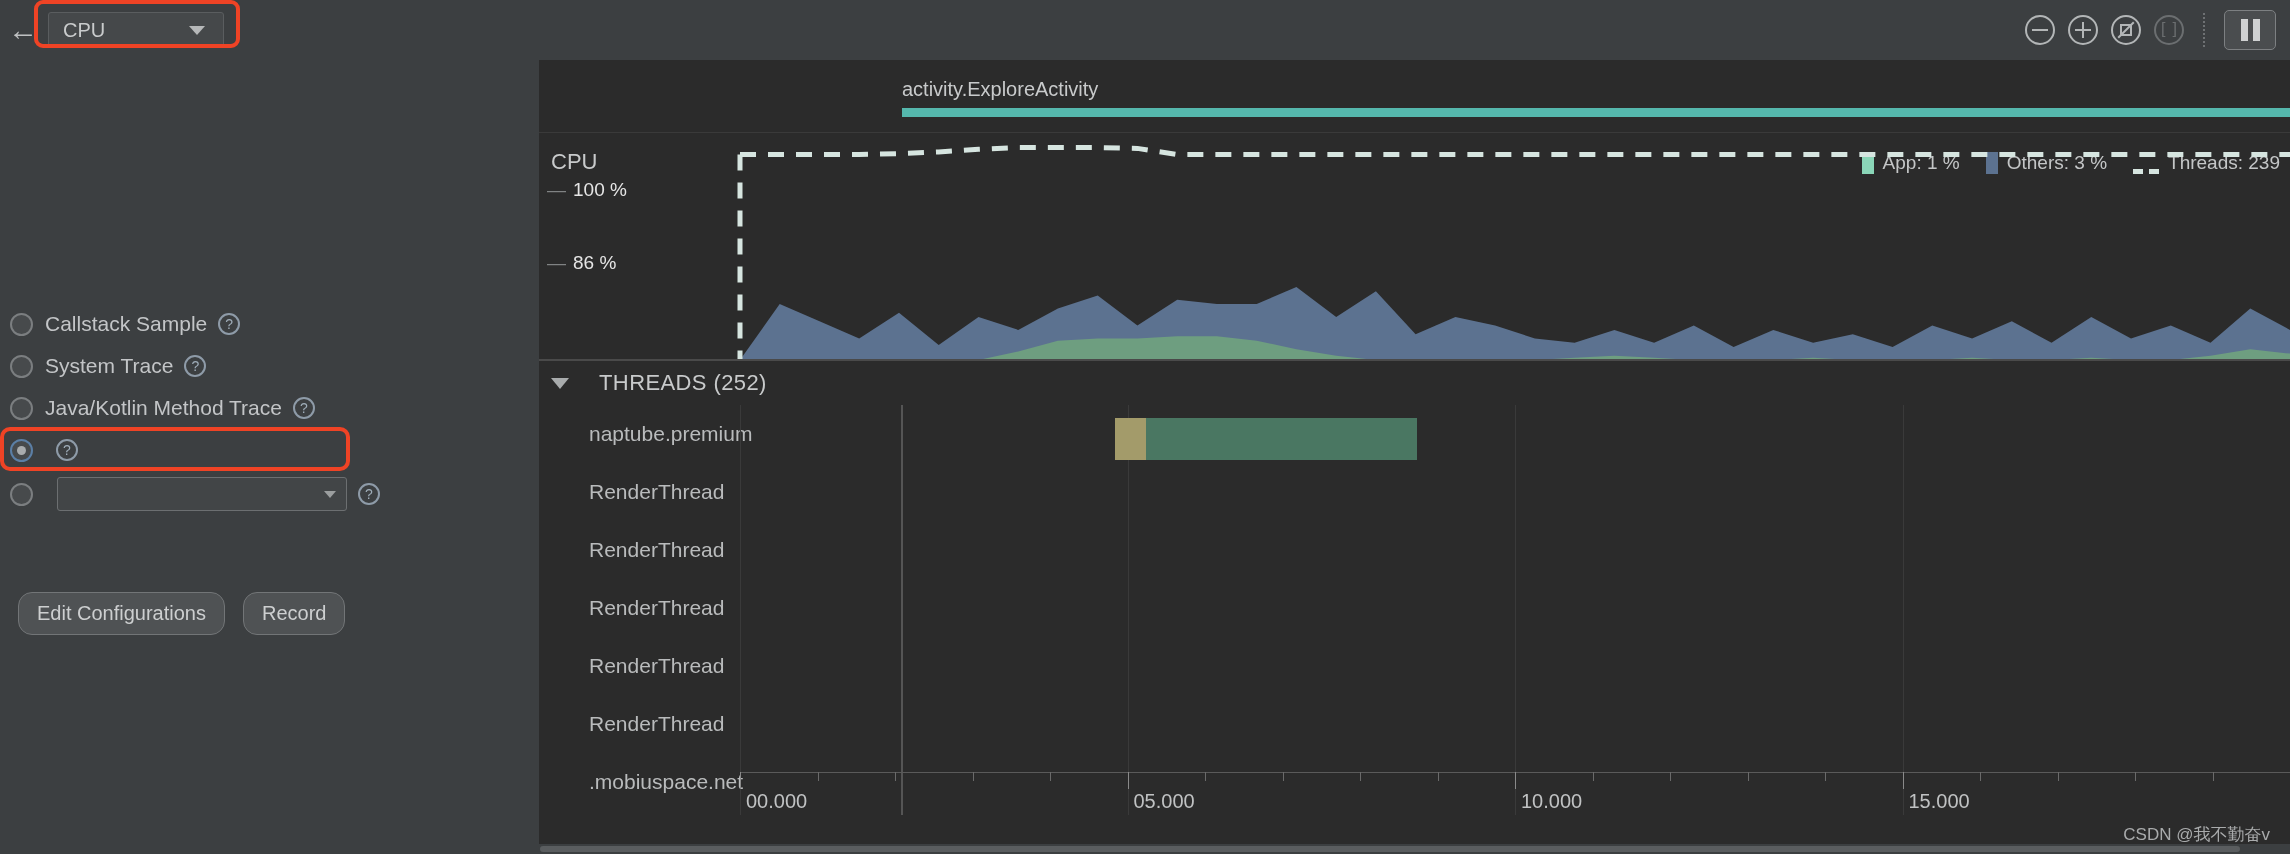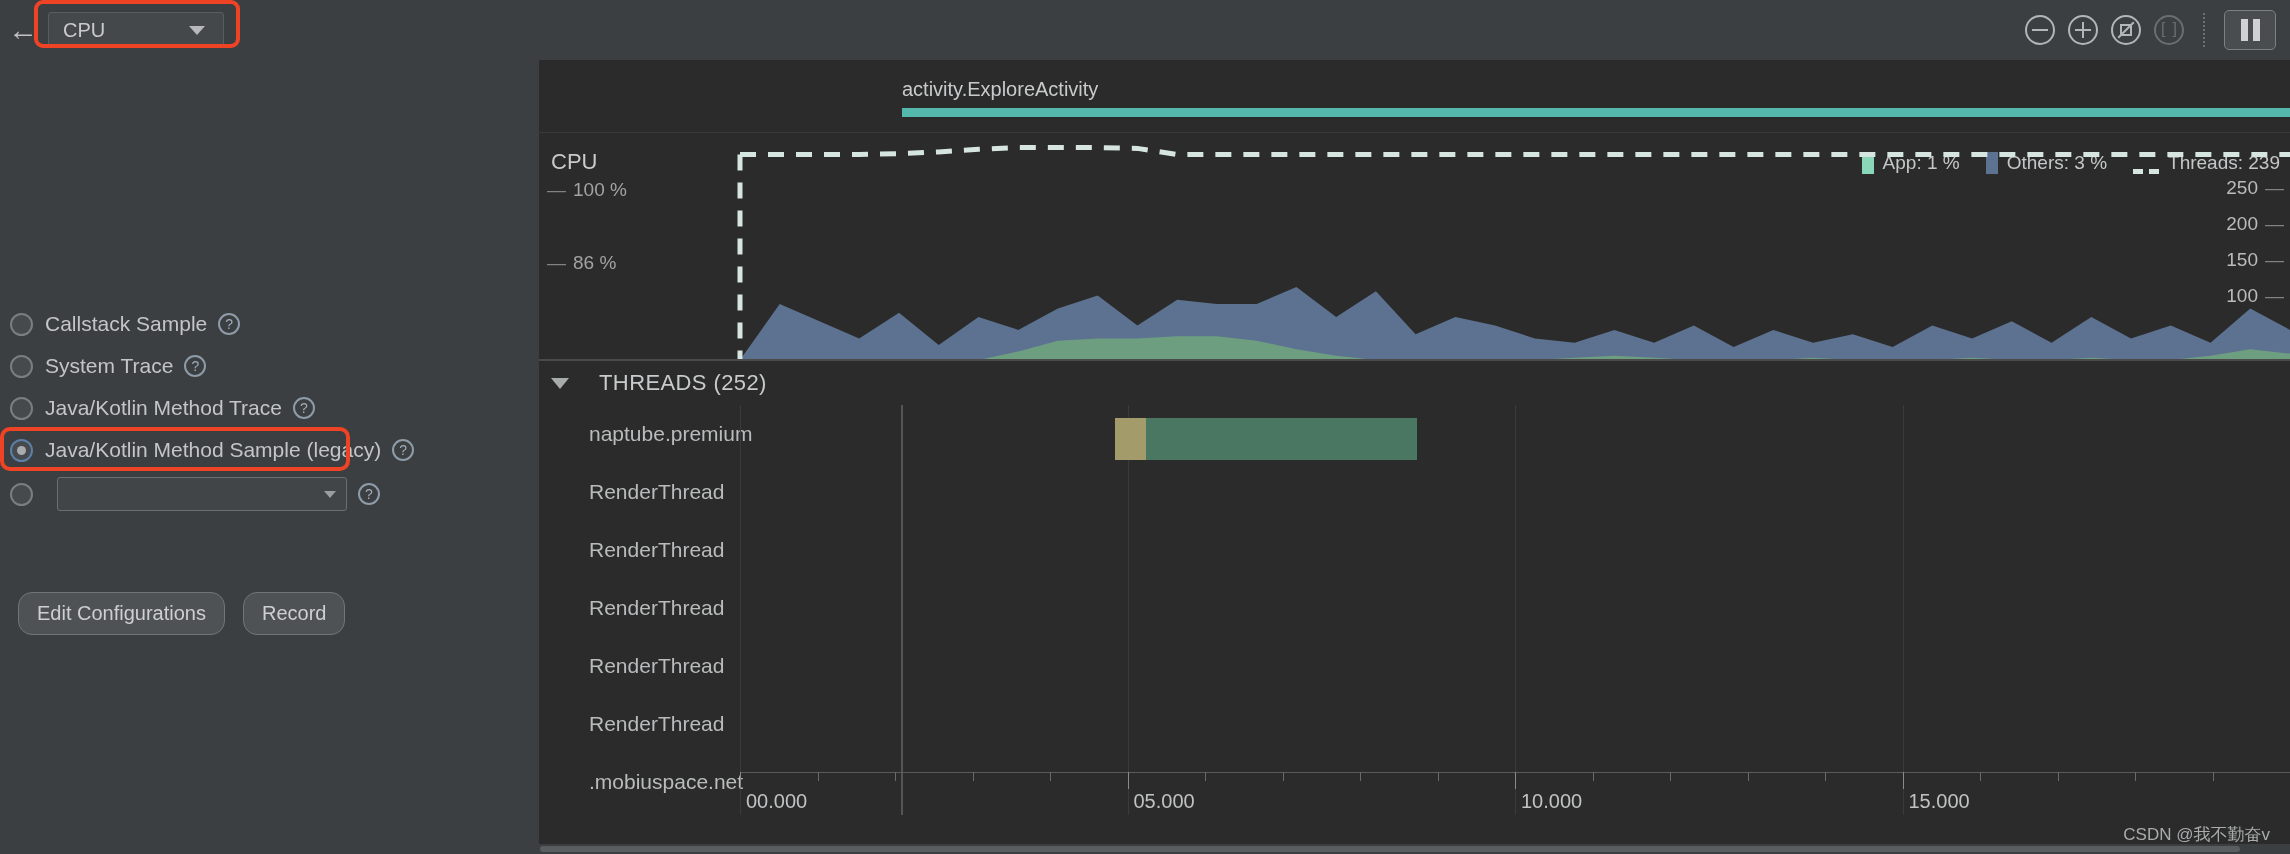--- a/index.html
+++ b/index.html
@@ -131,21 +131,21 @@
   }
   .cpu-title { position: absolute; left: 12px; top: 16px; color: #c8cacb; font-size: 22px; }
   .legend { position: absolute; right: 10px; top: 19px; display: flex; align-items: center; gap: 26px; }
   .legend-item { display: flex; align-items: flex-end; gap: 9px; color: #c4c6c7; font-size: 19px; }
   .sw { width: 12px; height: 22px; display: block; }
   .sw.app { background: #8ad6b8; }
   .sw.others { background: #5c7290; }
   .sw.threads { width: 26px; height: 5px; background: transparent;
     border-top: 5px dashed #d6e5e0; }
   .axis-left { position: absolute; left: 0; top: 0; width: 140px; height: 227px; }
-  .tick-l { position: absolute; left: 8px; color: #a3a3a3; font-size: 19px; white-space: nowrap; }
+  .tick-l { position: absolute; left: 8px; color: #e5e5e5; font-size: 19px; white-space: nowrap; }
   .tick-l::before { content: "\2014"; color: #808384; margin-right: 7px; }
   .axis-right { position: absolute; right: 0; top: 0; width: 120px; height: 227px; }
   .tick-r { position: absolute; right: 6px; color: #b9bbbc; font-size: 19px; white-space: nowrap; }
   .tick-r::after { content: "\2014"; color: #808384; margin-left: 7px; }
   .cpu-plot { position: absolute; left: 0; top: 0; width: 1751px; height: 227px; }
 
   .threads-section {
     position: absolute; left: 0; top: 299px; width: 1751px; height: 495px;
     border-top: 2px solid #4a4a4a;
   }
@@ -249,21 +249,20 @@
       </div>
 
       <div class="radio-row">
         <span class="radio"></span>
         <span class="radio-label">Java/Kotlin Method Trace</span>
         <span class="help-icon">?</span>
       </div>
 
       <div class="radio-row">
         <span class="radio checked"></span>
-        <span class="radio-label">Java/Kotlin Method Sample (legacy)</span>
         <span class="help-icon">?</span>
       </div>
 
       <div class="combo-row">
         <span class="radio"></span>
         <span class="inline-combo">
           <span class="caret-down"></span>
         </span>
         <span class="help-icon">?</span>
       </div>
@@ -301,27 +300,20 @@
           <span class="sw threads"></span>
           <span>Threads: 239</span>
         </div>
       </div>
 
       <div class="axis-left">
         <div class="tick-l" style="top:46px">100 %</div>
         <div class="tick-l" style="top:119px">86 %</div>
       </div>
 
-      <div class="axis-right">
-        <div class="tick-r" style="top:44px">250</div>
-        <div class="tick-r" style="top:80px">200</div>
-        <div class="tick-r" style="top:116px">150</div>
-        <div class="tick-r" style="top:152px">100</div>
-        <div class="tick-r" style="top:188px">50</div>
-      </div>
 
       <svg class="cpu-plot" id="cpu-plot" viewBox="0 0 1751 227" preserveAspectRatio="none">
           <path d="M 201 227 L 201.0 227.0 L 240.7 171.1 L 280.5 188.3 L 320.2 205.5 L 360.0 179.7 L 399.7 211.9 L 439.5 184.0 L 479.2 196.9 L 518.9 175.4 L 558.7 162.5 L 598.4 192.6 L 638.2 166.8 L 677.9 171.1 L 717.7 171.1 L 757.4 153.9 L 797.2 184.0 L 836.9 158.2 L 876.6 201.2 L 916.4 184.0 L 956.1 192.6 L 995.9 205.5 L 1035.6 209.8 L 1075.4 196.9 L 1115.1 209.8 L 1154.8 192.6 L 1194.6 214.1 L 1234.3 196.9 L 1274.1 209.8 L 1313.8 201.2 L 1353.6 214.1 L 1393.3 192.6 L 1433.1 205.5 L 1472.8 188.3 L 1512.5 209.8 L 1552.3 184.0 L 1592.0 205.5 L 1631.8 192.6 L 1671.5 209.8 L 1711.3 175.4 L 1751.0 196.9 L 1751 227 Z" fill="#5c7290"></path>
           <path d="M 201 227 L 201.0 227.0 L 240.7 227.0 L 280.5 227.0 L 320.2 227.0 L 360.0 227.0 L 399.7 227.0 L 439.5 227.0 L 479.2 218.4 L 518.9 207.7 L 558.7 205.5 L 598.4 205.5 L 638.2 203.3 L 677.9 203.3 L 717.7 207.7 L 757.4 216.3 L 797.2 222.7 L 836.9 227.0 L 876.6 227.0 L 916.4 227.0 L 956.1 227.0 L 995.9 227.0 L 1035.6 224.8 L 1075.4 222.7 L 1115.1 224.8 L 1154.8 227.0 L 1194.6 227.0 L 1234.3 227.0 L 1274.1 224.8 L 1313.8 227.0 L 1353.6 227.0 L 1393.3 227.0 L 1433.1 224.8 L 1472.8 227.0 L 1512.5 227.0 L 1552.3 224.8 L 1592.0 227.0 L 1631.8 227.0 L 1671.5 222.7 L 1711.3 216.3 L 1751.0 220.6 L 1751 227 Z" fill="#6e9e80"></path>
           <path d="M 201.0 21.5 L 240.7 21.5 L 280.5 21.5 L 320.2 21.5 L 360.0 20.6 L 399.7 18.9 L 439.5 16.3 L 479.2 14.6 L 518.9 14.6 L 558.7 14.6 L 598.4 15.4 L 638.2 21.5 L 677.9 21.5 L 717.7 21.5 L 757.4 21.5 L 797.2 21.5 L 836.9 21.5 L 876.6 21.5 L 916.4 21.5 L 956.1 21.5 L 995.9 21.5 L 1035.6 21.5 L 1075.4 21.5 L 1115.1 21.5 L 1154.8 21.5 L 1194.6 21.5 L 1234.3 21.5 L 1274.1 21.5 L 1313.8 21.5 L 1353.6 21.5 L 1393.3 21.5 L 1433.1 21.5 L 1472.8 21.5 L 1512.5 21.5 L 1552.3 21.5 L 1592.0 21.5 L 1631.8 21.5 L 1671.5 21.5 L 1711.3 21.5 L 1751.0 21.5" fill="none" stroke="#d6e5e0" stroke-width="5" stroke-dasharray="16 12"></path>
           <line x1="201" x2="201" y1="21.460000000000008" y2="227" stroke="#d6e5e0" stroke-width="5" stroke-dasharray="16 12"></line>
         </svg>
     </div>
 
     <div class="threads-section">

